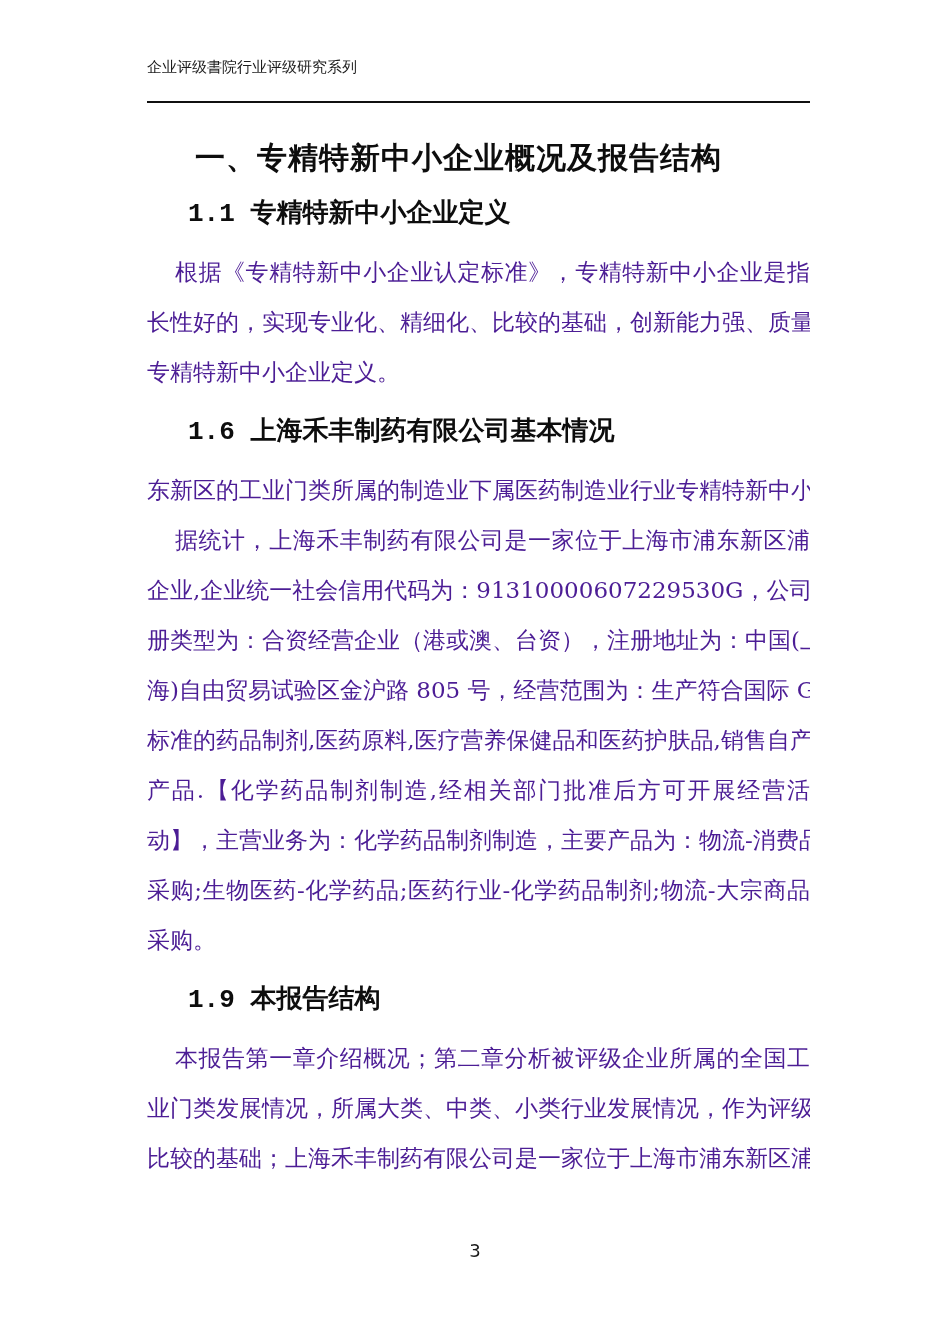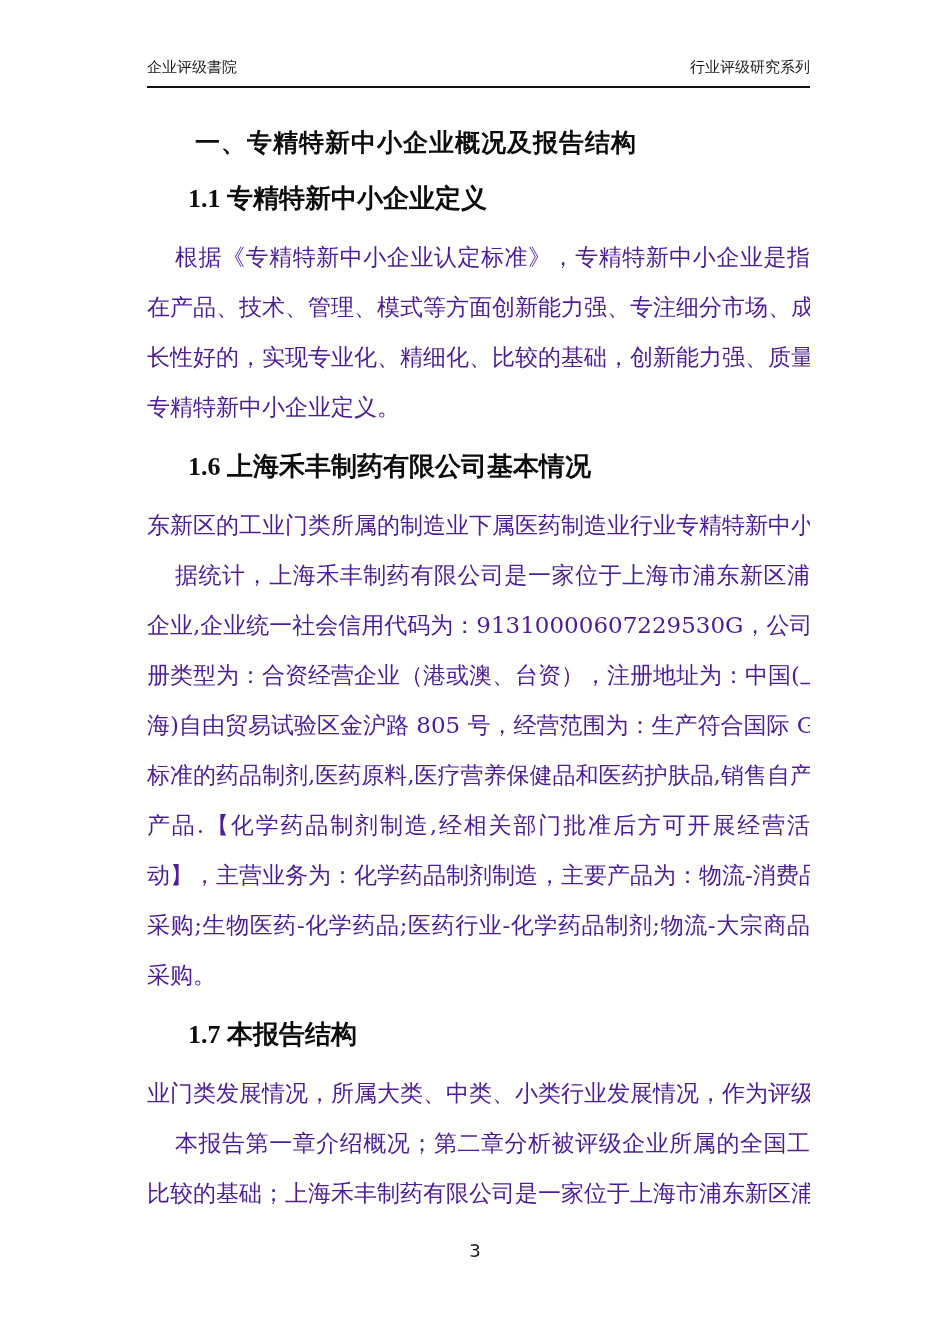--- a/index.html
+++ b/index.html
@@ -8,41 +8,40 @@
     width:950px; height:1344px;
     background:#ffffff;
     color:#141414;
     font-family:"DejaVu Serif","Liberation Serif",serif;
     overflow:hidden;
     box-sizing:border-box;
     padding:0 140px 0 147px;
   }
   .page-header {
     display:flex;
-    justify-content:space-between;
     align-items:flex-end;
     padding-top:58px;
-    padding-bottom:9px;
+    padding-bottom:24px;
     border-bottom:2.5px solid #101010;
     font-family:Liberation Serif, serif;
     font-size:15px;
     color:#1c1c1c;
   }
   .doc-title {
     margin:36px 0 0 48px;
     font-family:"DejaVu Sans","Liberation Sans",sans-serif;
-    font-size:25px;
+    font-size:30px;
     font-weight:700;
     line-height:38px;
     color:#0d0d0d;
     letter-spacing:1px;
   }
   .section-heading {
     margin:18px 0 0 41px;
-    font-family:Liberation Serif, serif;
+    font-family:Liberation Mono, monospace;
     font-size:26px;
     font-weight:700;
     line-height:34px;
     color:#0d0d0d;
   }
   .section-heading.first { margin-top:20px; }
   .para {
     margin-top:16px;
     font-size:23px;
     color:#4c1d95;
@@ -76,41 +75,40 @@
   <div class="page-header">
     <span>企业评级書院</span>
     <span>行业评级研究系列</span>
   </div>
 
   <h1 class="doc-title">一、专精特新中小企业概况及报告结构</h1>
 
   <h2 class="section-heading first">1.1 专精特新中小企业定义</h2>
   <div class="para">
     <div class="line first">根据《专精特新中小企业认定标准》，专精特新中小企业是指</div>
-    <div class="line">在产品、技术、管理、模式等方面创新能力强、专注细分市场、成</div>
     <div class="line">长性好的，实现专业化、精细化、比较的基础，创新能力强、质量</div>
     <div class="line end">专精特新中小企业定义。</div>
   </div>
 
   <h2 class="section-heading">1.6 上海禾丰制药有限公司基本情况</h2>
   <div class="para">
     <div class="line">东新区的工业门类所属的制造业下属医药制造业行业专精特新中小</div>
     <div class="line first">据统计，上海禾丰制药有限公司是一家位于上海市浦东新区浦</div>
     <div class="line">企业,企业统一社会信用代码为：91310000607229530G，公司登记注</div>
     <div class="line">册类型为：合资经营企业（港或澳、台资），注册地址为：中国(上</div>
     <div class="line">海)自由贸易试验区金沪路 805 号，经营范围为：生产符合国际 GMP</div>
     <div class="line">标准的药品制剂,医药原料,医疗营养保健品和医药护肤品,销售自产</div>
     <div class="line">产品.【化学药品制剂制造,经相关部门批准后方可开展经营活</div>
     <div class="line">动】，主营业务为：化学药品制剂制造，主要产品为：物流-消费品</div>
     <div class="line">采购;生物医药-化学药品;医药行业-化学药品制剂;物流-大宗商品</div>
     <div class="line end">采购。</div>
   </div>
 
-  <h2 class="section-heading">1.7 本报告结构</h2>
+  <h2 class="section-heading">1.9 本报告结构</h2>
   <div class="para">
+    <div class="line first">本报告第一章介绍概况；第二章分析被评级企业所属的全国工</div>
     <div class="line">业门类发展情况，所属大类、中类、小类行业发展情况，作为评级</div>
-    <div class="line first">本报告第一章介绍概况；第二章分析被评级企业所属的全国工</div>
     <div class="line">比较的基础；上海禾丰制药有限公司是一家位于上海市浦东新区浦</div>
   </div>
 
   <div class="page-footer">3</div>
 
 </div>
 
 </body></html>

